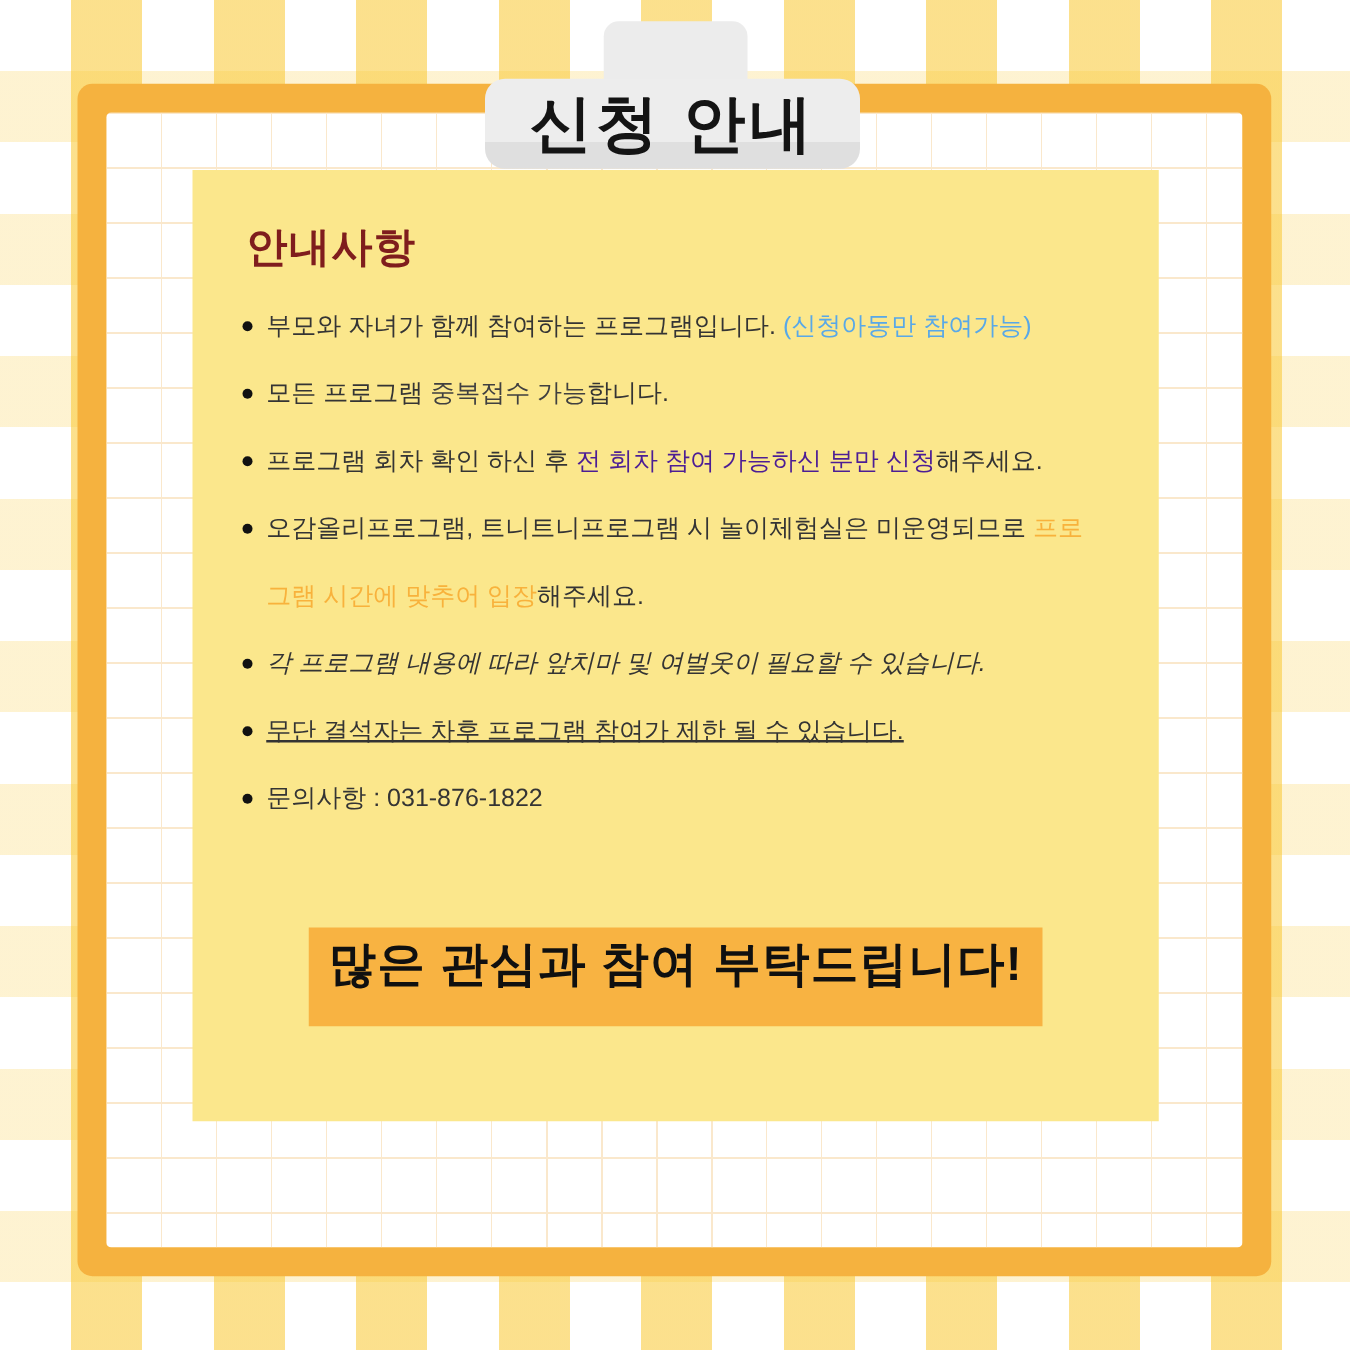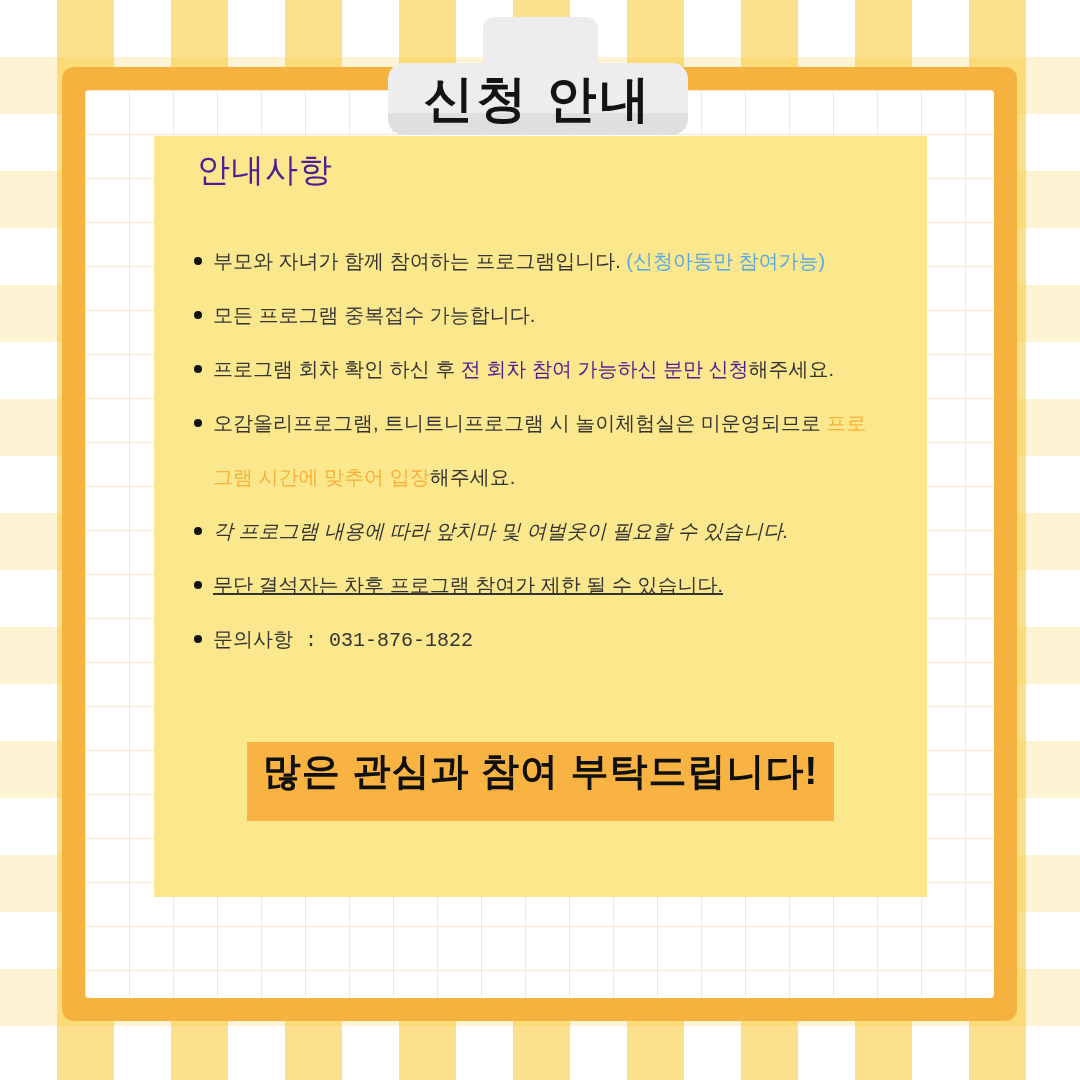--- a/index.html
+++ b/index.html
@@ -70,24 +70,24 @@
   
   .card {
     position: absolute;
     left: 154px; top: 136px;
     width: 773px; height: 761px;
     background: var(--card, #FBE78C);
   }
 
   .heading {
     position: absolute;
-    left: 43px; top: 12px;
+    left: 43px; top: 40px;
     font-size: 33px;
-    font-weight: 400;
-    color: #4c1d95;
+    font-weight: 700;
+    color: #7f1d1d;
     letter-spacing: 1px;
   }
 
   .bullets {
     position: absolute;
     left: 40px; top: 98px;
     width: 676px;
     list-style: none;
     font-size: 20px;
     line-height: 54px;
@@ -140,21 +140,21 @@
   <div class="card">
     <h2 class="heading">안내사항</h2>
 
     <ul class="bullets" id="bullets">
         <li><span class="dot"></span><span style="color: rgb(52, 52, 52);">부모와 자녀가 함께 참여하는 프로그램입니다. </span><span style="color: rgb(88, 168, 232);">(신청아동만 참여가능)</span></li>
         <li><span class="dot"></span><span style="color: rgb(52, 52, 52);">모든 프로그램 </span><span style="color: #404040;">중복접수 가능</span><span style="color: rgb(52, 52, 52);">합니다.</span></li>
         <li><span class="dot"></span><span style="color: rgb(52, 52, 52);">프로그램 회차 확인 하신 후 </span><span style="color: #4c1d95;">전 회차 참여 가능하신 분만 신청</span><span style="color: rgb(52, 52, 52);">해주세요.</span></li>
         <li><span class="dot"></span><span style="color: rgb(52, 52, 52);">오감올리프로그램, 트니트니프로그램 시 놀이체험실은 미운영되므로 </span><span style="color: rgb(248, 178, 60);">프로그램 시간에 맞추어 입장</span><span style="color: rgb(52, 52, 52);">해주세요.</span></li>
         <li><span class="dot"></span><span style="color: rgb(52, 52, 52); font-style: italic;">각 프로그램 내용에 따라 앞치마 및 여벌옷이 필요할 수 있습니다.</span></li>
         <li><span class="dot"></span><span style="color: rgb(52, 52, 52); text-decoration: underline;">무단 결석자는 차후 프로그램 참여가 제한 될 수 있습니다.</span></li>
-        <li><span class="dot"></span><span style="color: rgb(52, 52, 52); font-family: Liberation Mono, monospace;">문의사항 : 031-876-1822</span></li>
+        <li><span class="dot"></span><span style="color: rgb(52, 52, 52);">문의사항 : 031-876-1822</span></li>
       </ul>
 
     <div class="slogan-row">
       <span class="slogan">많은 관심과 참여 부탁드립니다!</span>
     </div>
   </div>
 
 </div>
 
 </body></html>

